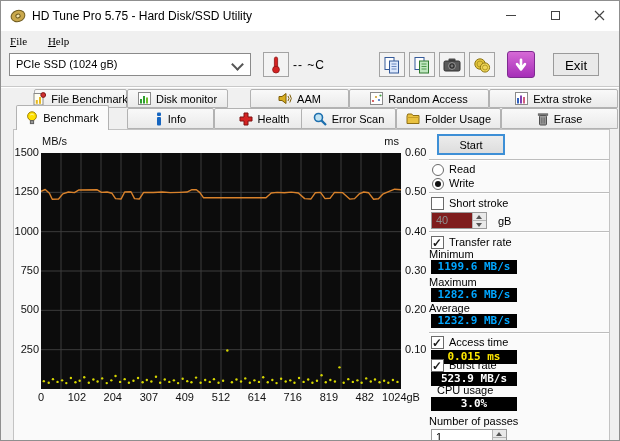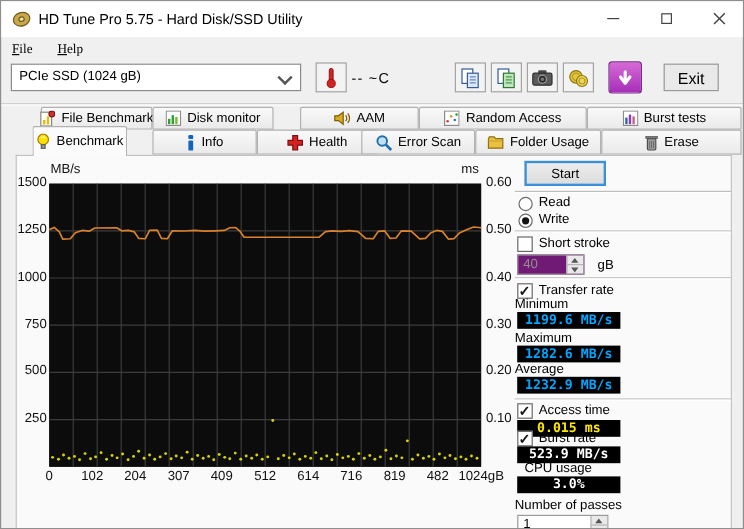--- a/index.html
+++ b/index.html
@@ -54,21 +54,21 @@
   .radio{position:absolute;width:12px;height:12px;border:1px solid #6a6a6a;border-radius:50%;background:#fff;box-sizing:border-box;z-index:2;}
   .radio.checked::after{content:"";position:absolute;left:2px;top:2px;width:6px;height:6px;border-radius:50%;background:#111;}
   .cb{position:absolute;width:13px;height:13px;border:1px solid #6a6a6a;background:#fff;box-sizing:border-box;z-index:2;}
   .cb.checked::after{content:"\2713";position:absolute;left:0px;top:-1px;font-size:12px;font-weight:bold;color:#1a1a1a;}
   .plabel{position:absolute;font-size:11px;white-space:nowrap;z-index:2;}
   .vbox{position:absolute;left:430px;width:86px;height:14px;background:#000;text-align:center;z-index:2;
         font-family:"DejaVu Sans Mono",monospace;font-size:11px;font-weight:bold;line-height:14px;}
   .vbox.cyan{color:#00a6ff;} .vbox.yellow{color:#ffe800;} .vbox.white{color:#ffffff;}
   .spin{position:absolute;box-sizing:border-box;background:#fff;border:1px solid #9a9a9a;z-index:2;}
   .spin .val{position:absolute;left:4px;top:1px;font-size:11px;}
-  .spin.disabled{background:#701a75;} .spin.disabled .val{color:#8f8f8f;}
+  .spin.disabled{background:#7f1d1d;} .spin.disabled .val{color:#8f8f8f;}
   .spin-arrows{position:absolute;right:0;top:0;bottom:0;width:14px;display:flex;flex-direction:column;}
   .spin-arrows div{flex:1;background:#e9e9e9;border-left:1px solid #b5b5b5;position:relative;}
   .spin-arrows div+div{border-top:1px solid #b5b5b5;}
   .arr-up::after{content:"";position:absolute;left:3px;top:2px;border-left:3px solid transparent;border-right:3px solid transparent;border-bottom:4px solid #555;}
   .arr-dn::after{content:"";position:absolute;left:3px;top:2px;border-left:3px solid transparent;border-right:3px solid transparent;border-top:4px solid #555;}
 </style>
 </head>
 <body>
 
 <div class="win">
@@ -187,24 +187,24 @@
     </svg>
     <span>Random Access</span>
   </div>
   <div class="tab" style="left:488px;top:88px;width:129px;height:19px;">
     <svg class="ticon" width="13" height="13" viewBox="0 0 13 13">
       <rect x="0.5" y="0.5" width="12" height="12" fill="#fff" stroke="#8a8a8a"></rect>
       <rect x="2" y="6" width="2" height="5.5" fill="#3060c0"></rect>
       <rect x="5" y="3.5" width="2" height="8" fill="#8040b0"></rect>
       <rect x="8" y="5" width="2" height="6.5" fill="#d06080"></rect>
     </svg>
-    <span>Burst tests</span>
-  </div>
-
-  <div class="tab active" style="left:26px;top:104px;width:79px;height:25px;">
+    <span>Extra stroke</span>
+  </div>
+
+  <div class="tab active" style="left:15px;top:104px;width:93px;height:25px;">
     <svg class="ticon" width="12" height="15" viewBox="0 0 12 15">
       <circle cx="6" cy="5.2" r="4.4" fill="#ffe000" stroke="#a08000"></circle>
       <rect x="4.4" y="9.6" width="3.2" height="3" fill="#9a9a9a" stroke="#5e5e5e"></rect>
       <path d="M4.2 4 q1.8 -2 3.6 0" stroke="#fff8a0" fill="none"></path>
     </svg>
     <span>Benchmark</span>
   </div>
   <div class="tab" style="left:126px;top:107px;width:87px;height:21px;">
     <svg class="ticon" width="8" height="14" viewBox="0 0 8 14">
       <rect x="2" y="0.5" width="4" height="3.4" rx="1" fill="#1565c0"></rect>

